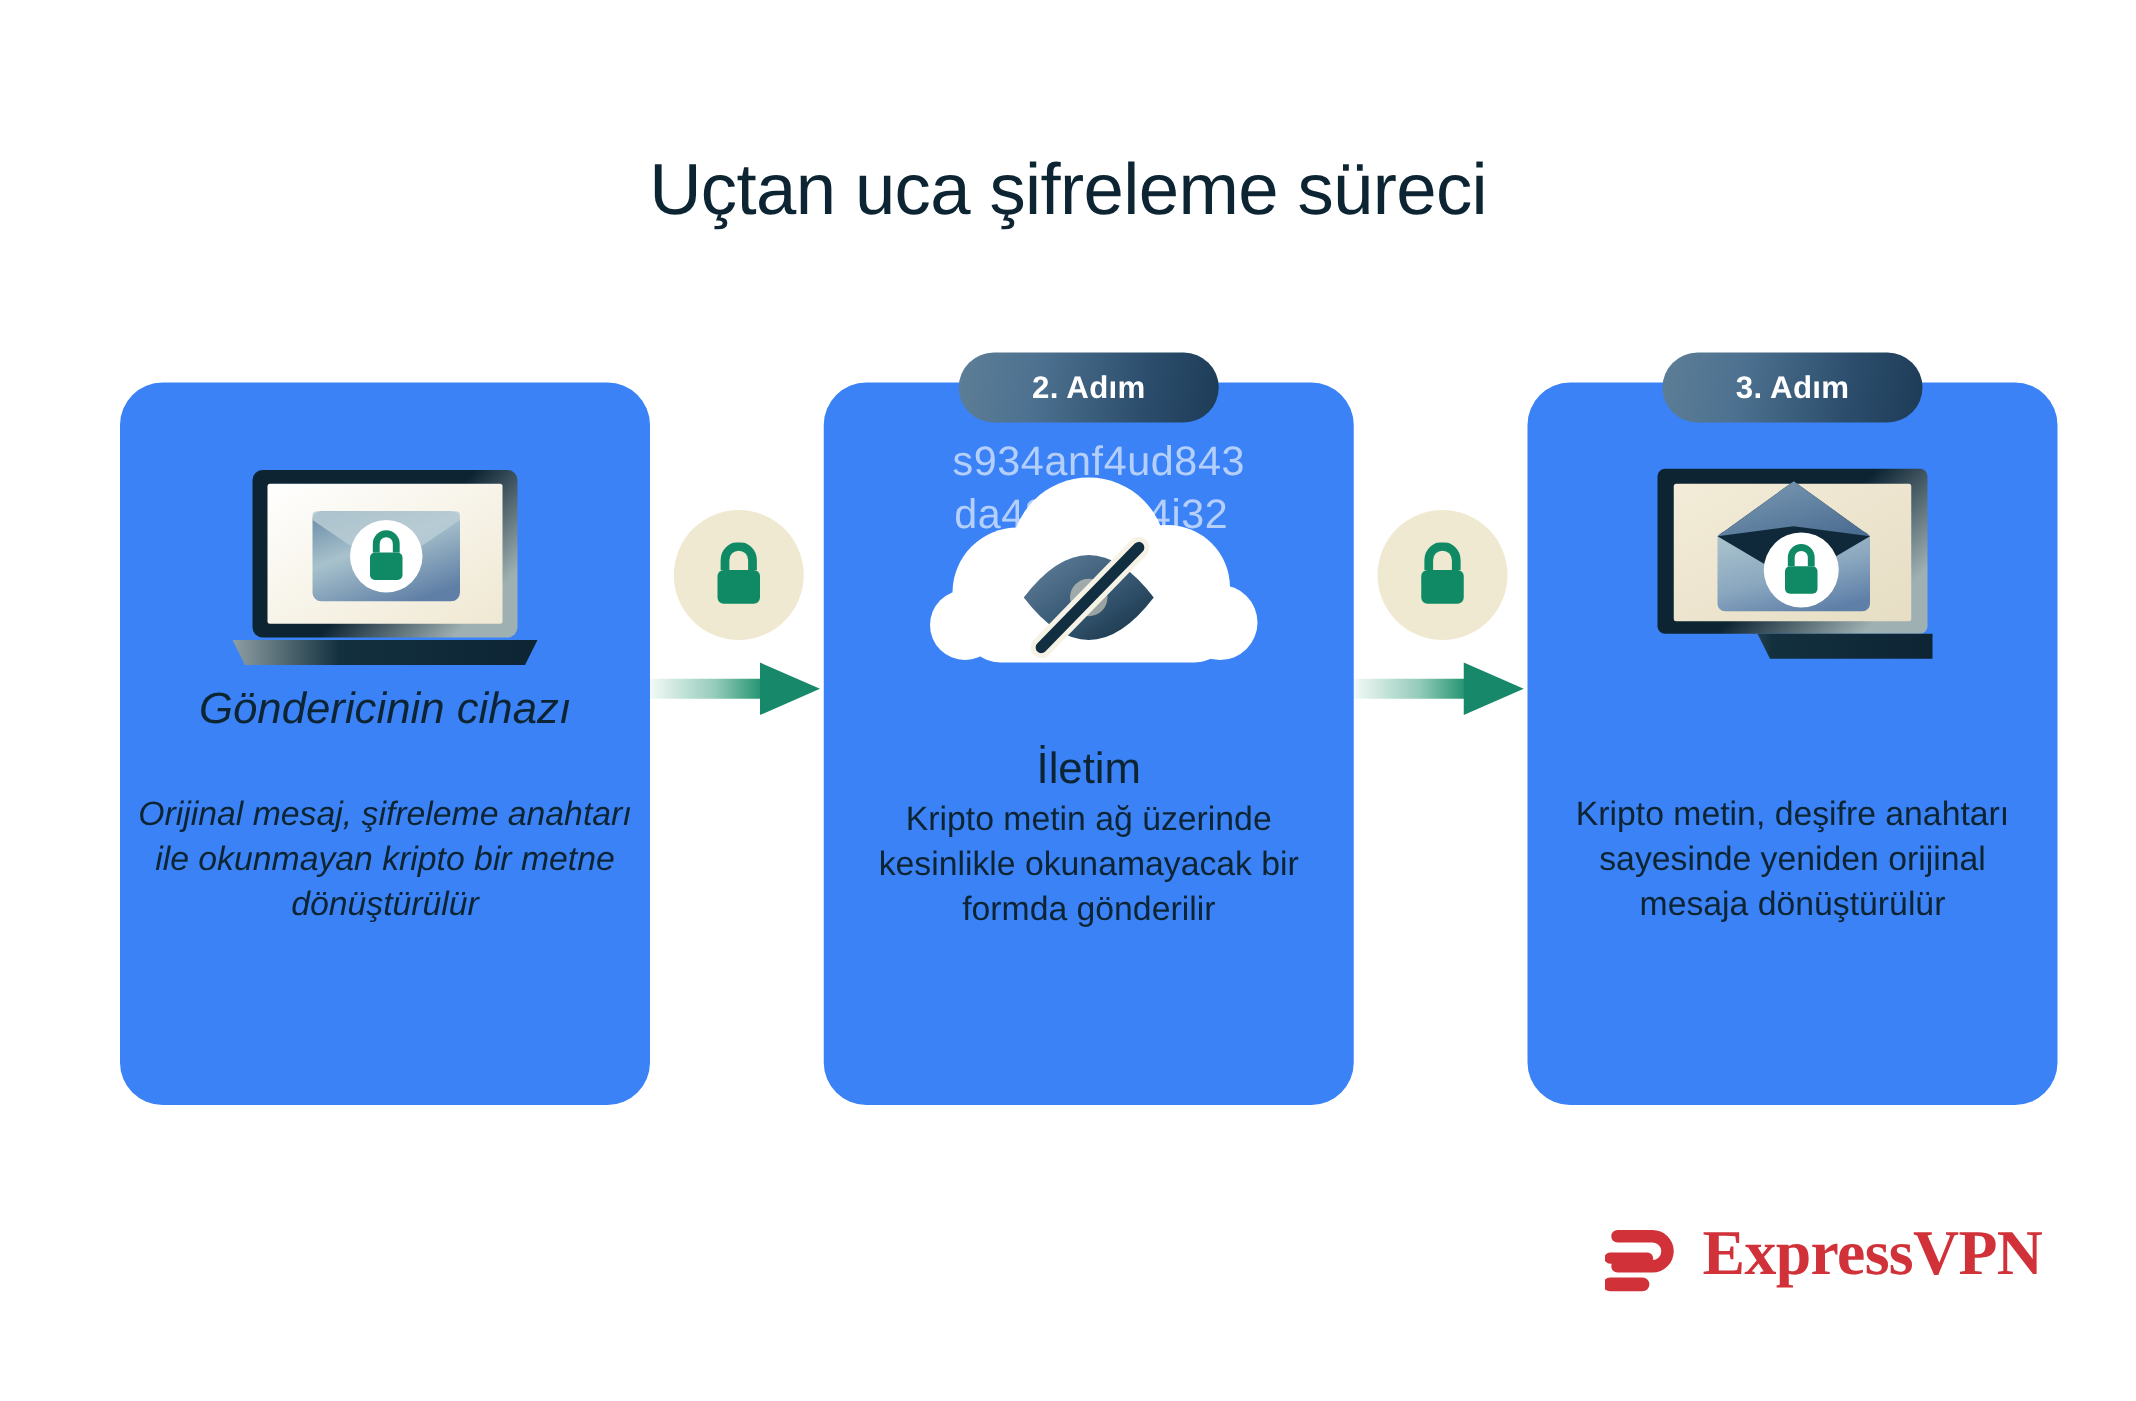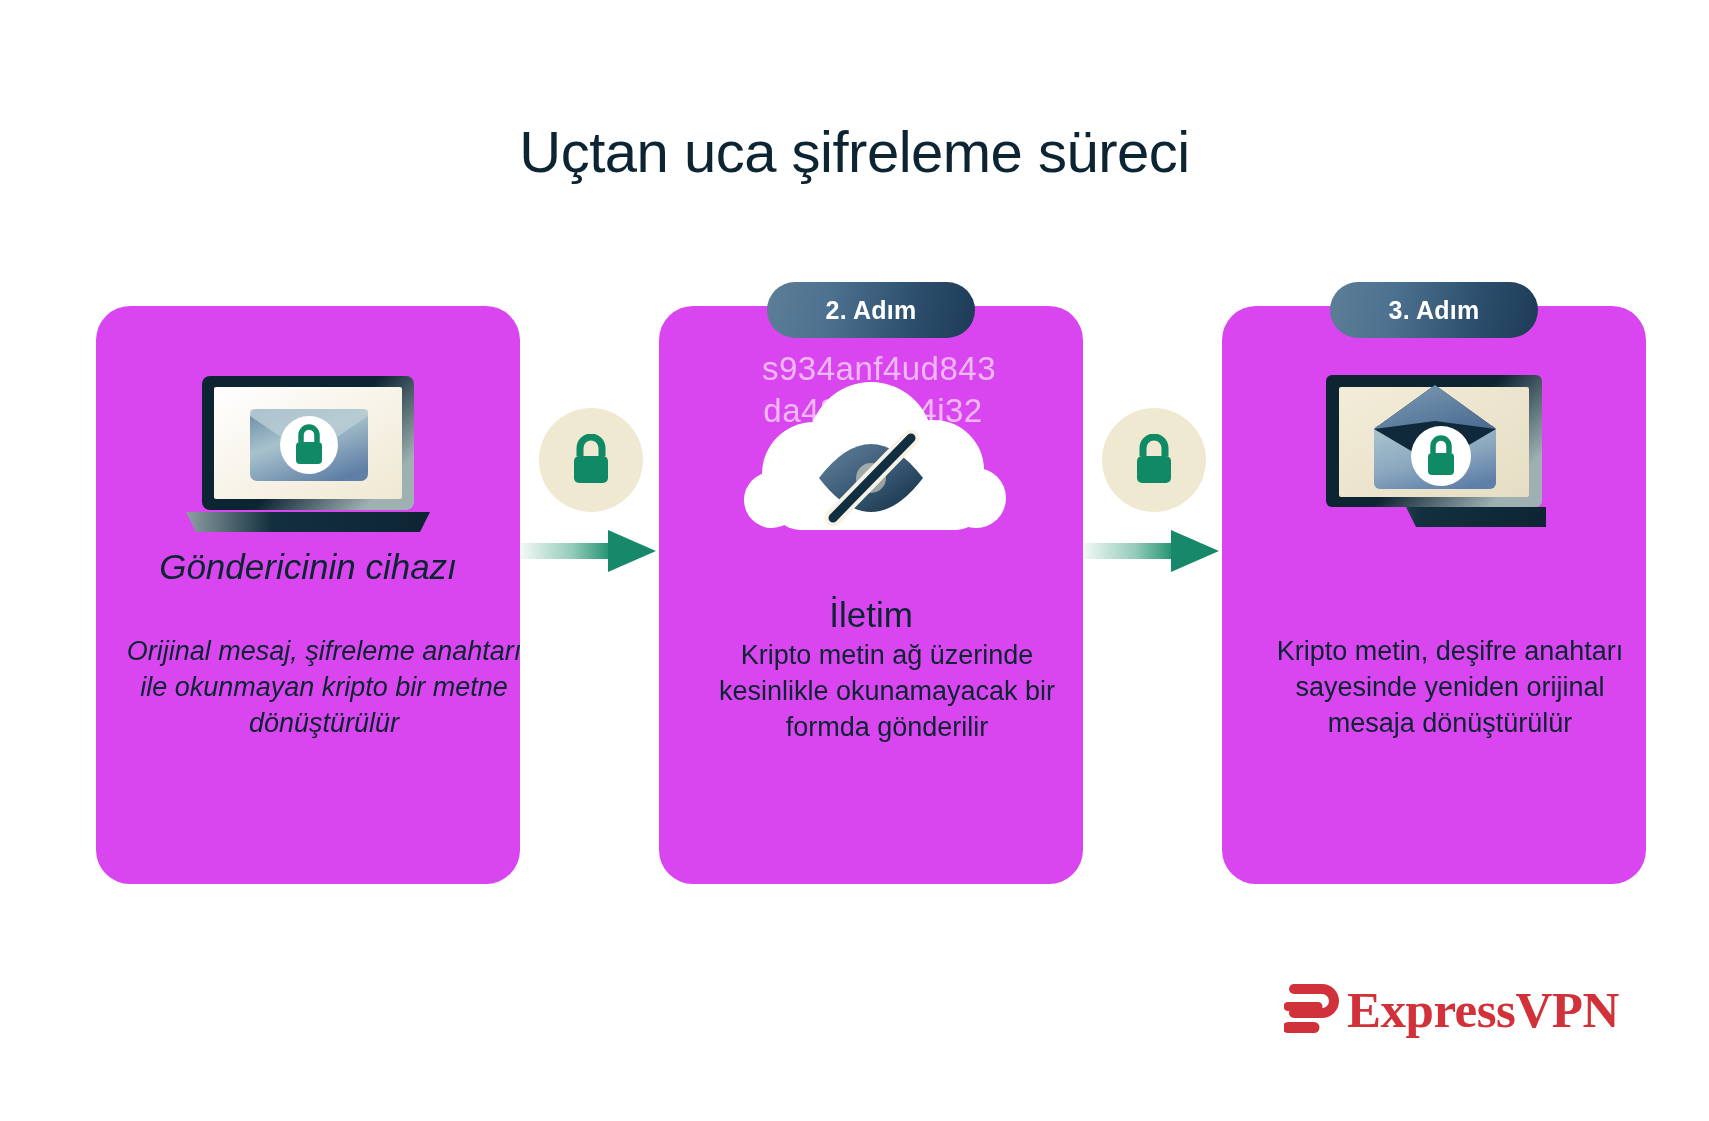--- a/index.html
+++ b/index.html
@@ -36,21 +36,21 @@
     width: 1709px;
     height: 600px;
   }
 
   
   .card {
     position: absolute;
     top: 24px;
     width: 424px;
     height: 578px;
-    background: #d946ef;
+    background: #3b82f6;
     border-radius: 34px;
     overflow: hidden;
   }
   .card-1 { left: 96px; font-style: italic; }
   .card-2 { left: 659px; }
   .card-3 { left: 1222px; }
 
   
   .badge {
     position: absolute;
@@ -95,21 +95,21 @@
     color: #0d2433;
     line-height: 1.18;
     padding: 0 28px;
   }
   .card-1 .card-heading { top: 240px; }
   .card-2 .card-heading { top: 288px; }
   .card-3 .card-heading { top: 240px; }
 
   .card-body {
     position: absolute;
-    left: 16px;
+    left: 0;
     width: 100%;
     text-align: center;
     font-size: 27px;
     font-weight: 400;
     color: #0d2433;
     line-height: 1.33;
     padding: 0 12px;
   }
   .card-1 .card-body { top: 328px; }
   .card-2 .card-body { top: 332px; }
@@ -164,22 +164,21 @@
     width: 143px;
     height: 46px;
   }
 
   
   .logo {
     position: absolute;
     left: 1284px;
     top: 978px;
     display: flex;
-    align-items: center;
-    gap: 1px;
+    gap: 16px;
   }
   .logo-word {
     font-family: "Liberation Serif", serif;
     font-size: 51px;
     font-weight: 700;
     color: #d13239;
     letter-spacing: -0.5px;
     line-height: 1;
   }
 </style>

